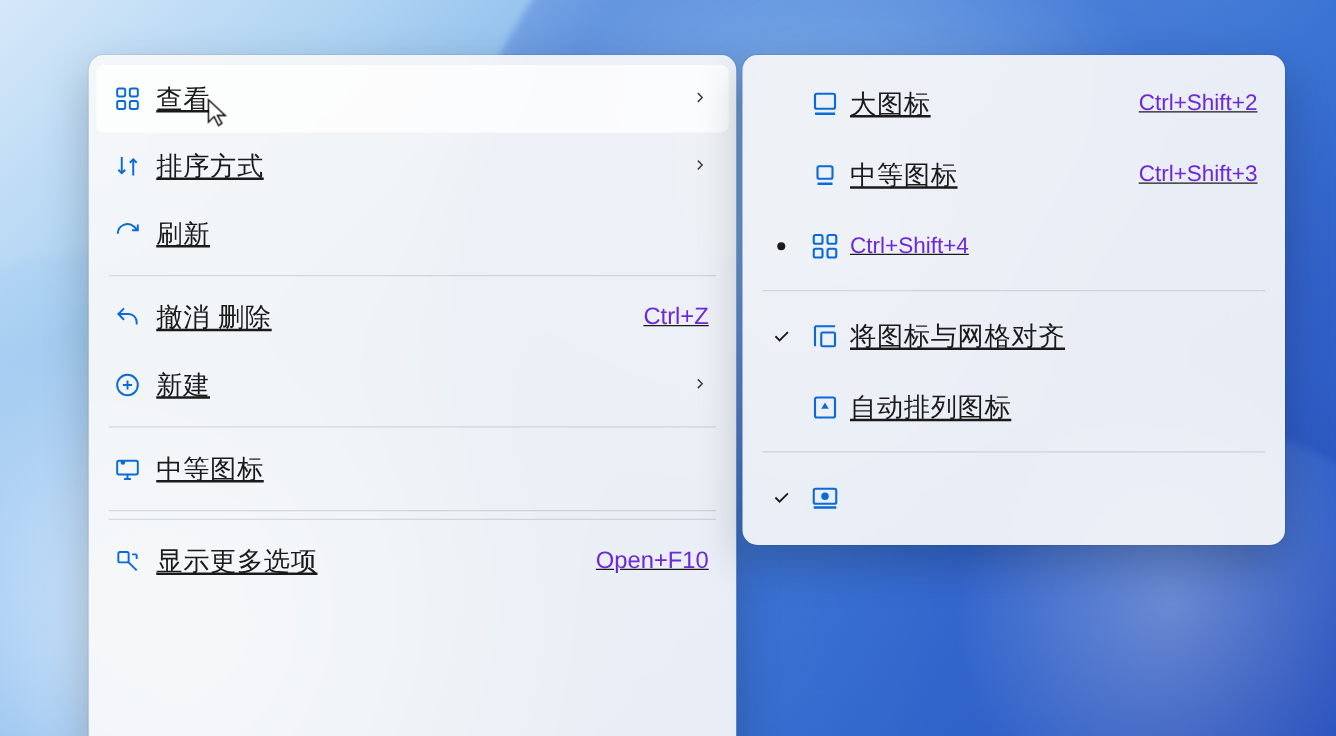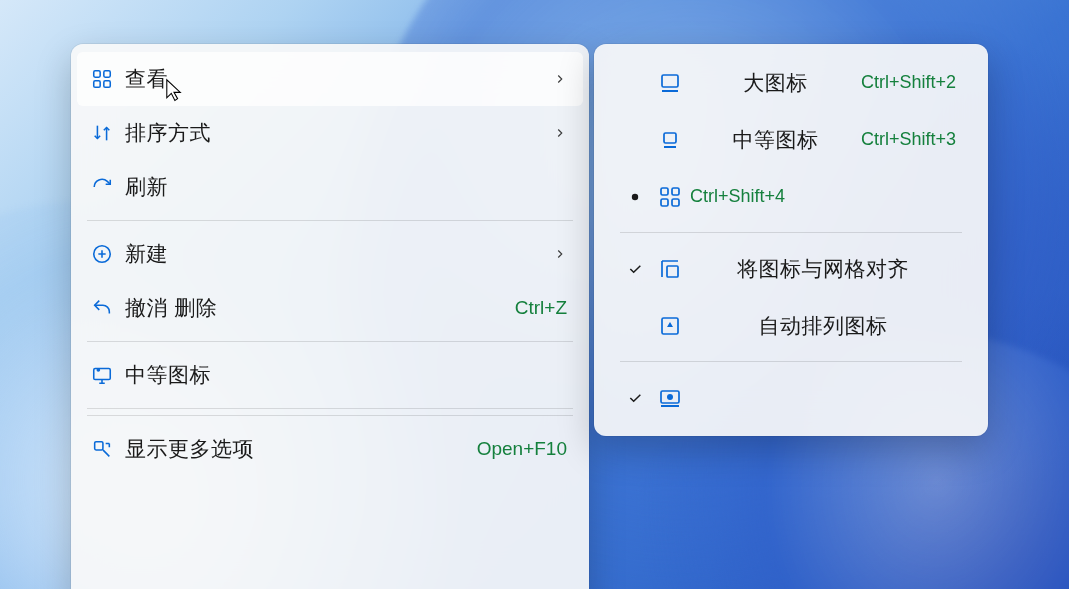--- a/index.html
+++ b/index.html
@@ -57,33 +57,33 @@
     }
     .menu.main {
       left: 71px;
       top: 44px;
       width: 518px;
       height: 560px;
     }
     .menu.sub {
       left: 594px;
       top: 44px;
-      width: 394px;
-      padding: 10px 16px;
-      text-align: center;
+      width: 434px;
+      padding: 10px 6px;
     }
     .menu-item {
       display: flex;
       align-items: center;
       height: 54px;
       border-radius: 6px;
       padding: 0 16px 0 14px;
       cursor: default;
       color: #1a1a1a;
       font-size: 21px;
+      text-decoration: underline;
     }
     .menu-item.hover {
       background: rgba(255,255,255,0.78);
     }
     .menu-item .icon {
       width: 34px;
       display: flex;
       align-items: center;
       justify-content: flex-start;
       flex-shrink: 0;
@@ -92,21 +92,21 @@
     .menu-item .icon svg {
       width: 22px;
       height: 22px;
     }
     .menu-item .label {
       flex: 1;
       white-space: nowrap;
       letter-spacing: 0.5px;
     }
     .menu-item .shortcut {
-      color: #15803d;
+      color: #6d28d9;
       font-size: 19px;
     }
     .menu-item .chevron svg {
       width: 14px;
       height: 14px;
       color: #3d3d3d;
     }
     .separator {
       height: 1px;
       background: rgba(0,0,0,0.12);
@@ -205,41 +205,41 @@
       </svg>
     </span>
     <span class="label">刷新</span>
   </div>
 
   <div class="separator"></div>
 
   <div class="menu-item">
     <span class="icon">
       <svg viewBox="0 0 24 24" fill="none" stroke="currentColor" stroke-width="1.7">
+        <path d="M9 4 4 9l5 5"></path>
+          <path d="M4 9h9a7 7 0 0 1 7 7v2"></path>
+      </svg>
+    </span>
+    <span class="label">撤消 删除</span>
+    <span class="shortcut">Ctrl+Z</span>
+  </div>
+
+  <div class="menu-item">
+    <span class="icon">
+      <svg viewBox="0 0 24 24" fill="none" stroke="currentColor" stroke-width="1.7">
         <circle cx="12" cy="12" r="9"></circle>
           <path d="M12 8v8M8 12h8"></path>
       </svg>
     </span>
     <span class="label">新建</span>
     <span class="chevron">
       <svg viewBox="0 0 24 24" fill="none" stroke="currentColor" stroke-width="2">
           <path d="M9 6l6 6-6 6"></path>
         </svg>
     </span>
-  </div>
-
-  <div class="menu-item">
-    <span class="icon">
-      <svg viewBox="0 0 24 24" fill="none" stroke="currentColor" stroke-width="1.7">
-        <path d="M9 4 4 9l5 5"></path>
-          <path d="M4 9h9a7 7 0 0 1 7 7v2"></path>
-      </svg>
-    </span>
-    <span class="label">撤消 删除</span>
-    <span class="shortcut">Ctrl+Z</span>
   </div>
 
   <div class="separator"></div>
 
   <div class="menu-item">
     <span class="icon">
       <svg viewBox="0 0 24 24" fill="none" stroke="currentColor" stroke-width="1.7">
         <rect x="3" y="5" width="18" height="12" rx="1.5"></rect>
           <path d="M9 21h6M12 17v4"></path>
         <circle cx="8" cy="6.5" r="2" fill="currentColor" stroke="none"></circle>

